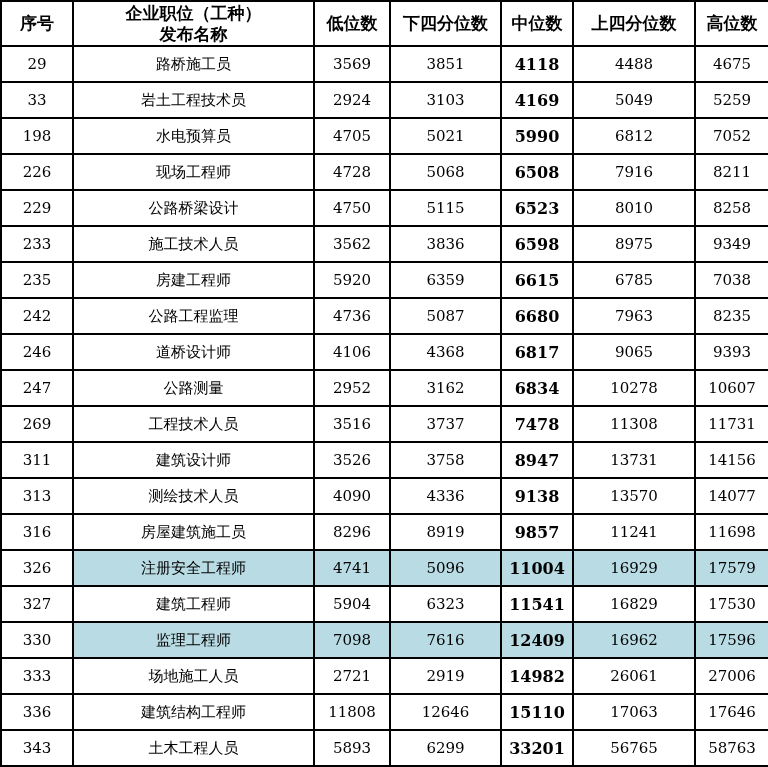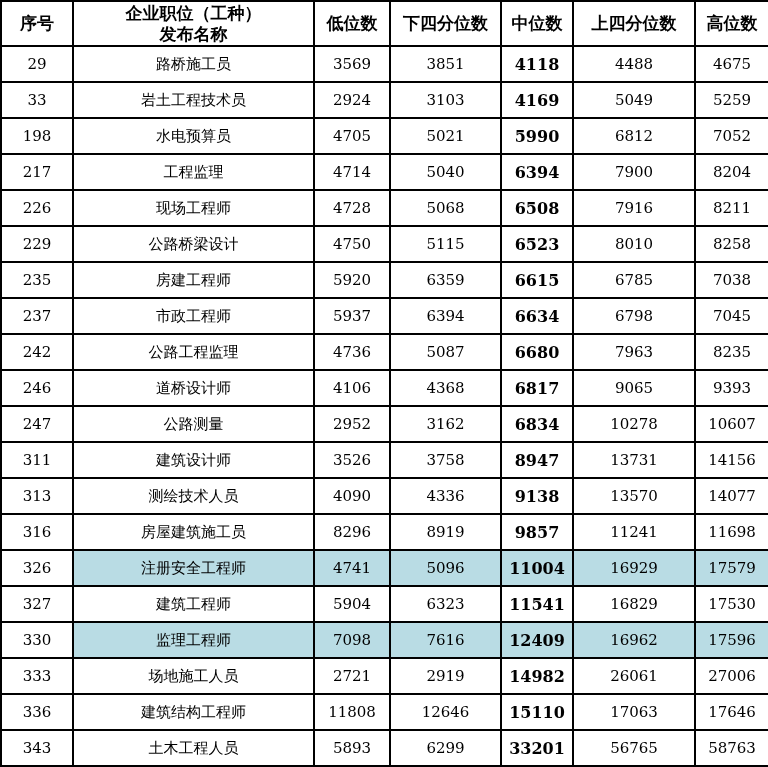--- a/index.html
+++ b/index.html
@@ -96,65 +96,56 @@
       <tr>
     <td class="no">198</td>
     <td class="name">水电预算员</td>
     <td class="low">4705</td>
     <td class="q1">5021</td>
     <td class="median">5990</td>
     <td class="q3">6812</td>
     <td class="high">7052</td>
   </tr>
       <tr>
-    <td class="no">217</td>
-    <td class="name">工程监理</td>
-    <td class="low">4714</td>
-    <td class="q1">5040</td>
-    <td class="median">6394</td>
-    <td class="q3">7900</td>
-    <td class="high">8204</td>
-  </tr>
-      <tr>
     <td class="no">226</td>
     <td class="name">现场工程师</td>
     <td class="low">4728</td>
     <td class="q1">5068</td>
     <td class="median">6508</td>
     <td class="q3">7916</td>
     <td class="high">8211</td>
   </tr>
       <tr>
     <td class="no">229</td>
     <td class="name">公路桥梁设计</td>
     <td class="low">4750</td>
     <td class="q1">5115</td>
     <td class="median">6523</td>
     <td class="q3">8010</td>
     <td class="high">8258</td>
   </tr>
       <tr>
+    <td class="no">233</td>
+    <td class="name">施工技术人员</td>
+    <td class="low">3562</td>
+    <td class="q1">3836</td>
+    <td class="median">6598</td>
+    <td class="q3">8975</td>
+    <td class="high">9349</td>
+  </tr>
+      <tr>
     <td class="no">235</td>
     <td class="name">房建工程师</td>
     <td class="low">5920</td>
     <td class="q1">6359</td>
     <td class="median">6615</td>
     <td class="q3">6785</td>
     <td class="high">7038</td>
   </tr>
       <tr>
-    <td class="no">237</td>
-    <td class="name">市政工程师</td>
-    <td class="low">5937</td>
-    <td class="q1">6394</td>
-    <td class="median">6634</td>
-    <td class="q3">6798</td>
-    <td class="high">7045</td>
-  </tr>
-      <tr>
     <td class="no">242</td>
     <td class="name">公路工程监理</td>
     <td class="low">4736</td>
     <td class="q1">5087</td>
     <td class="median">6680</td>
     <td class="q3">7963</td>
     <td class="high">8235</td>
   </tr>
       <tr>
     <td class="no">246</td>
@@ -166,20 +157,29 @@
     <td class="high">9393</td>
   </tr>
       <tr>
     <td class="no">247</td>
     <td class="name">公路测量</td>
     <td class="low">2952</td>
     <td class="q1">3162</td>
     <td class="median">6834</td>
     <td class="q3">10278</td>
     <td class="high">10607</td>
+  </tr>
+      <tr>
+    <td class="no">269</td>
+    <td class="name">工程技术人员</td>
+    <td class="low">3516</td>
+    <td class="q1">3737</td>
+    <td class="median">7478</td>
+    <td class="q3">11308</td>
+    <td class="high">11731</td>
   </tr>
       <tr>
     <td class="no">311</td>
     <td class="name">建筑设计师</td>
     <td class="low">3526</td>
     <td class="q1">3758</td>
     <td class="median">8947</td>
     <td class="q3">13731</td>
     <td class="high">14156</td>
   </tr>

